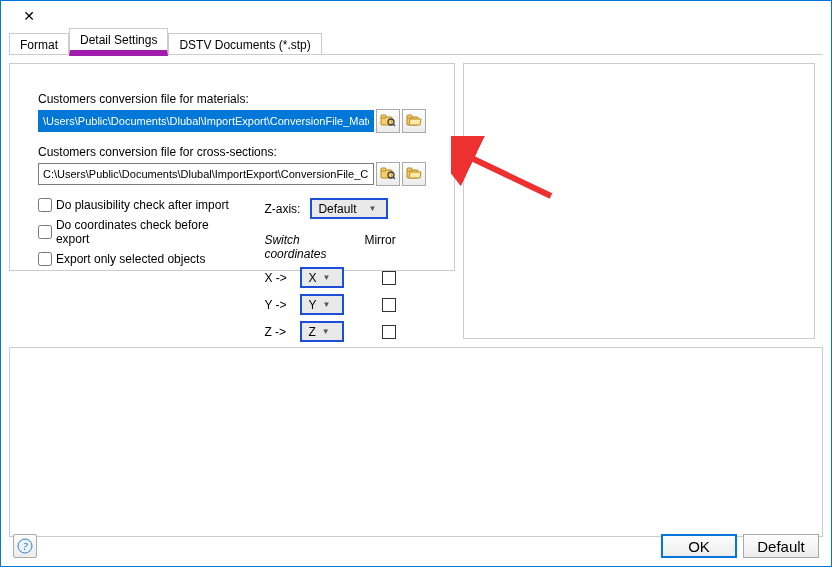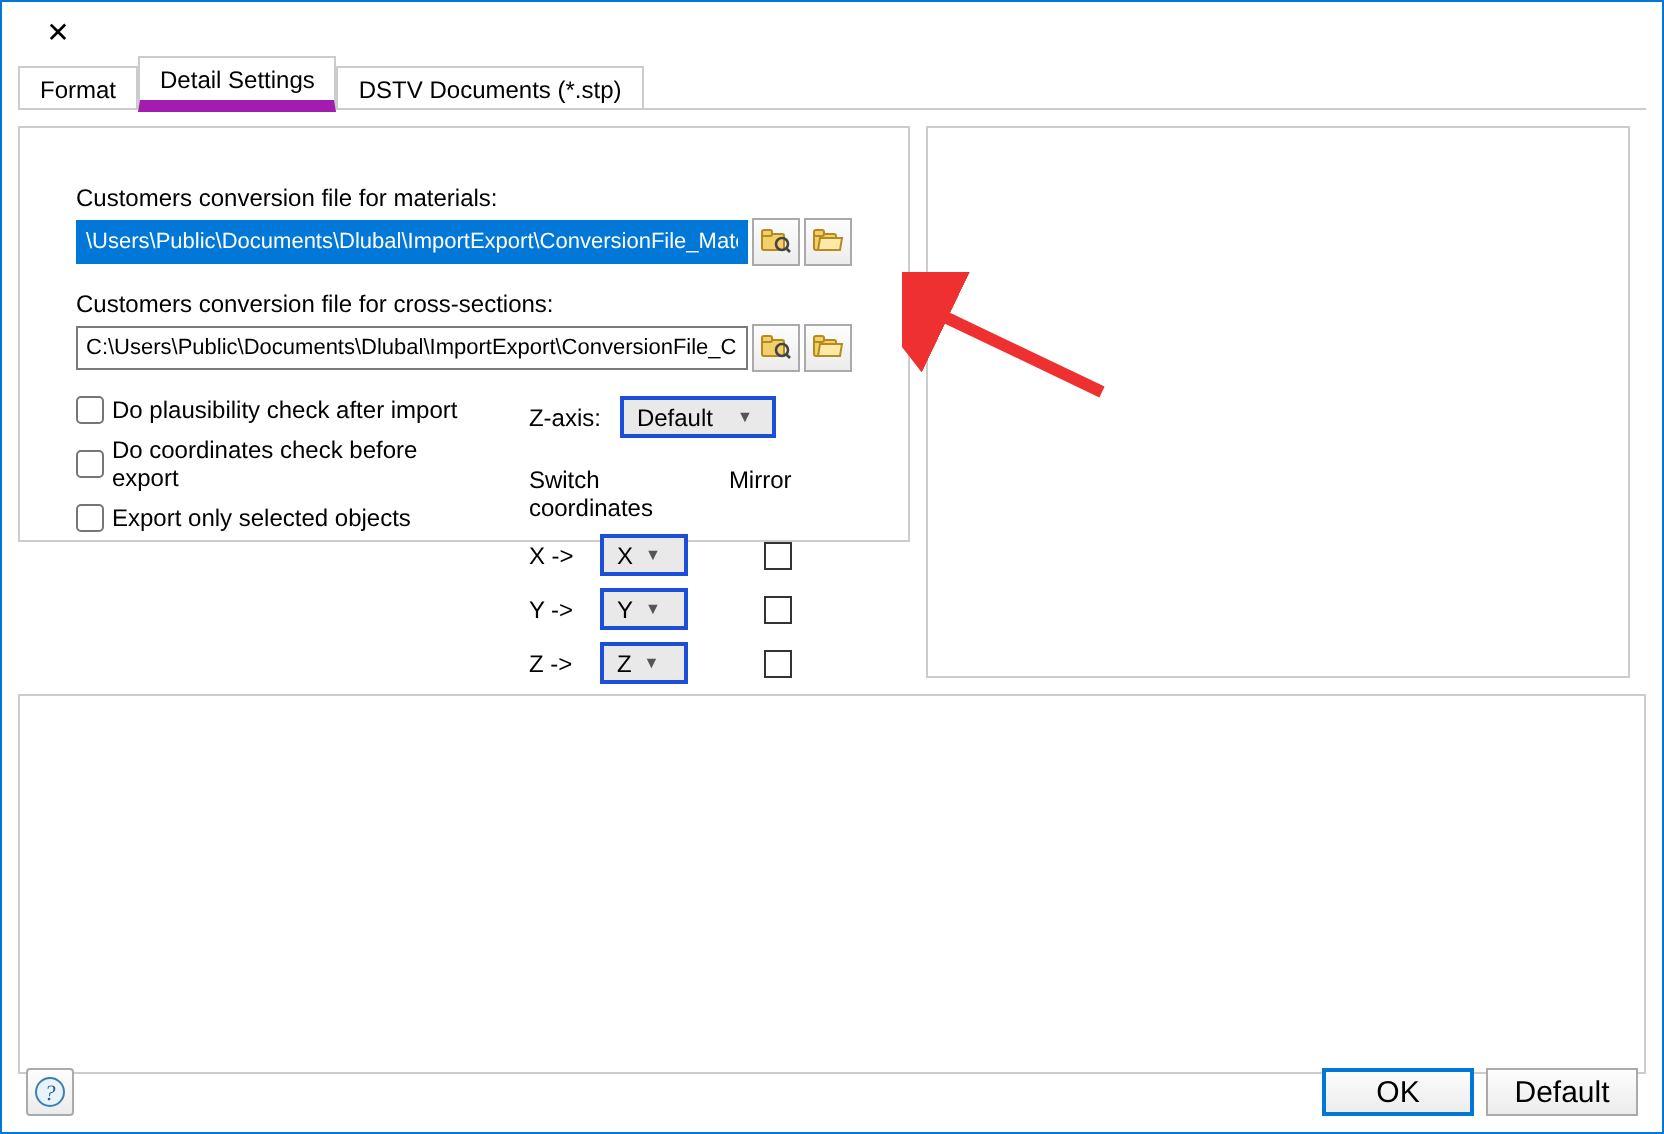--- a/index.html
+++ b/index.html
@@ -171,21 +171,21 @@
   .select-box .chev {
     font-size: 8px;
     color: #555;
   }
   .coord-header {
     display: flex;
     gap: 30px;
     margin-top: 14px;
     font-size: 12px;
   }
-  .coord-header .col1 { width: 70px; }
+  .coord-header .col1 { width: 70px; font-style: italic; }
   .coord-row {
     display: flex;
     align-items: center;
     gap: 8px;
     margin-top: 6px;
   }
   .coord-row .lbl { width: 28px; }
   .coord-row .select-box.small { width: 44px; gap: 6px; }
   .coord-row .cbwrap {
     margin-left: 30px;

